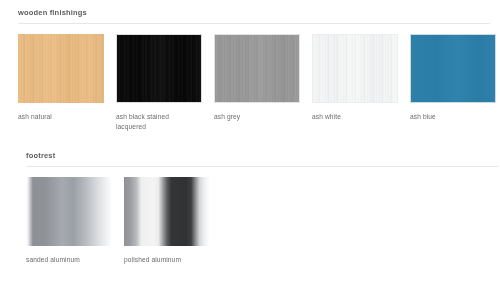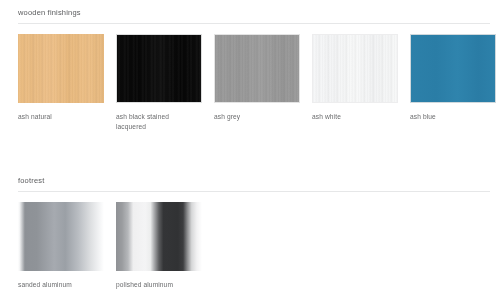--- a/index.html
+++ b/index.html
@@ -19,29 +19,30 @@
     width: 500px;
     height: 289px;
     background: #ffffff;
   }
   .section {
     position: absolute;
     left: 18px;
     width: 472px;
   }
   .section-wooden { top: 8px; }
-  .section-footrest { top: 176px; }
+  .section-footrest { top: 151px; margin-left: 8px; }
 
   .section-title {
     font-size: 7.5px;
     color: #5b5c5e;
     letter-spacing: 0.18px;
     line-height: 10px;
     padding-bottom: 5px;
     white-space: nowrap;
+    font-weight: bold;
   }
   .section-rule {
     height: 1px;
     background: #e6e7e8;
     width: 472px;
     margin-bottom: 10px;
   }
 
   .swatch-row {
     display: flex;

